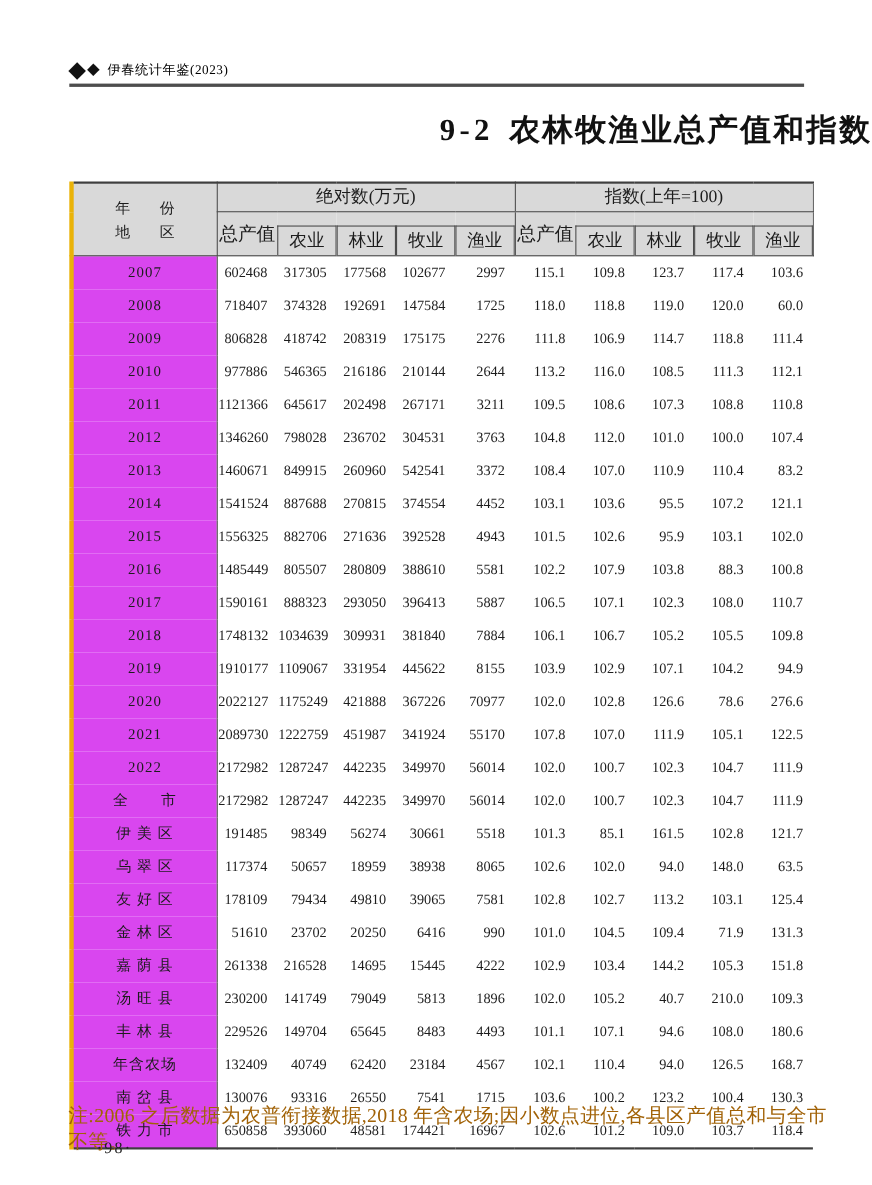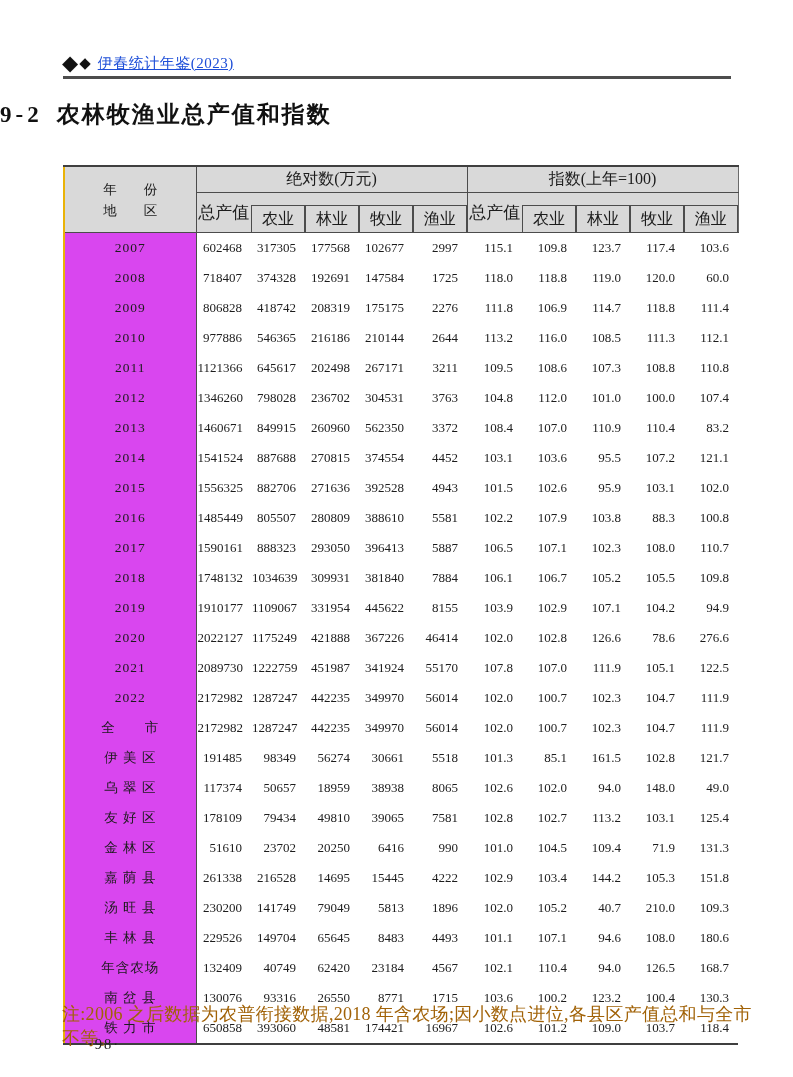--- a/index.html
+++ b/index.html
@@ -8,39 +8,39 @@
     font-family:"Liberation Serif","DejaVu Serif",serif;color:#1c1c1c;
     overflow:hidden;
   }
   
   .brand{
     position:absolute;left:62px;top:50px;height:26px;
     display:flex;align-items:center;white-space:nowrap;
   }
   .diamond-lg{font-size:21px;line-height:1;color:#111;}
   .diamond-sm{font-size:15px;line-height:1;color:#111;margin-left:1px;margin-right:7px;}
-  .brand-title{font-size:15px;color:#1d4ed8;letter-spacing:0.5px;text-decoration:underline;}
+  .brand-title{font-size:12px;color:#000000;letter-spacing:0.5px;}
   .page-rule{
     position:absolute;left:63px;top:76px;width:668px;height:3px;
     background:#4d4d4d;
   }
   .doc-title{
-    position:absolute;left:0;top:99px;width:793px;text-align:left;
-    font-weight:bold;font-size:23px;color:#111;
+    position:absolute;left:0;top:99px;width:793px;text-align:right;
+    font-weight:bold;font-size:28px;color:#111;
   }
   .doc-title .tnum{letter-spacing:4px;margin-right:14px;}
   .doc-title .ttext{letter-spacing:2px;}
 
   
   .tbl-wrap{position:absolute;left:63px;top:165px;width:674px;}
   table{
     border-collapse:collapse;table-layout:fixed;width:674px;
     border-top:2px solid #3f3f3f;
     border-bottom:2px solid #3f3f3f;
-    border-left:2px solid #eab308;
+    border-left:4px solid #eab308;
   }
   col.c-lbl{width:132px;}
   col.c-n{width:54px;}
   col.c-n1{width:55px;}
   thead th{
     background:#d9d9d9;font-weight:normal;font-size:16px;color:#1c1c1c;
     padding:0;
   }
   tr.h1 th{height:25px;vertical-align:middle;}
   tr.h1 .grp{border-bottom:1px solid #4c4c4c;}
@@ -220,21 +220,21 @@
           <td class="num">112.0</td>
           <td class="num">101.0</td>
           <td class="num">100.0</td>
           <td class="num">107.4</td>
         </tr>
         <tr>
           <td class="lbl">2013</td>
           <td class="num">1460671</td>
           <td class="num">849915</td>
           <td class="num">260960</td>
-          <td class="num">562350</td>
+          <td class="num">542541</td>
           <td class="num">3372</td>
           <td class="num">108.4</td>
           <td class="num">107.0</td>
           <td class="num">110.9</td>
           <td class="num">110.4</td>
           <td class="num">83.2</td>
         </tr>
         <tr>
           <td class="lbl">2014</td>
           <td class="num">1541524</td>
@@ -312,21 +312,21 @@
           <td class="num">107.1</td>
           <td class="num">104.2</td>
           <td class="num">94.9</td>
         </tr>
         <tr>
           <td class="lbl">2020</td>
           <td class="num">2022127</td>
           <td class="num">1175249</td>
           <td class="num">421888</td>
           <td class="num">367226</td>
-          <td class="num">46414</td>
+          <td class="num">70977</td>
           <td class="num">102.0</td>
           <td class="num">102.8</td>
           <td class="num">126.6</td>
           <td class="num">78.6</td>
           <td class="num">276.6</td>
         </tr>
         <tr>
           <td class="lbl">2021</td>
           <td class="num">2089730</td>
           <td class="num">1222759</td>
@@ -382,21 +382,21 @@
           <td class="lbl">乌 翠 区</td>
           <td class="num">117374</td>
           <td class="num">50657</td>
           <td class="num">18959</td>
           <td class="num">38938</td>
           <td class="num">8065</td>
           <td class="num">102.6</td>
           <td class="num">102.0</td>
           <td class="num">94.0</td>
           <td class="num">148.0</td>
-          <td class="num">49.0</td>
+          <td class="num">63.5</td>
         </tr>
         <tr>
           <td class="lbl">友 好 区</td>
           <td class="num">178109</td>
           <td class="num">79434</td>
           <td class="num">49810</td>
           <td class="num">39065</td>
           <td class="num">7581</td>
           <td class="num">102.8</td>
           <td class="num">102.7</td>
@@ -467,21 +467,21 @@
           <td class="num">110.4</td>
           <td class="num">94.0</td>
           <td class="num">126.5</td>
           <td class="num">168.7</td>
         </tr>
         <tr>
           <td class="lbl">南 岔 县</td>
           <td class="num">130076</td>
           <td class="num">93316</td>
           <td class="num">26550</td>
-          <td class="num">8771</td>
+          <td class="num">7541</td>
           <td class="num">1715</td>
           <td class="num">103.6</td>
           <td class="num">100.2</td>
           <td class="num">123.2</td>
           <td class="num">100.4</td>
           <td class="num">130.3</td>
         </tr>
         <tr>
           <td class="lbl">铁 力 市</td>
           <td class="num">650858</td>

